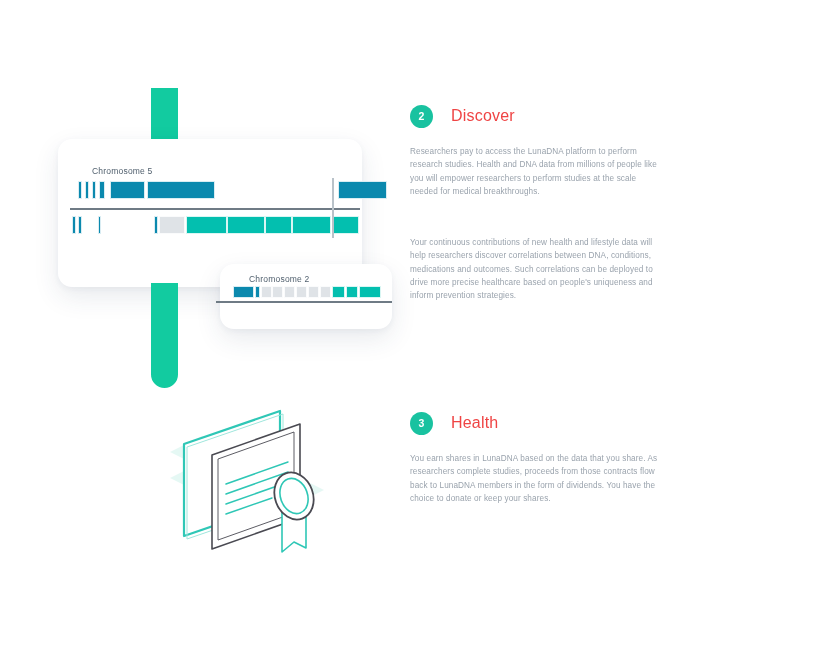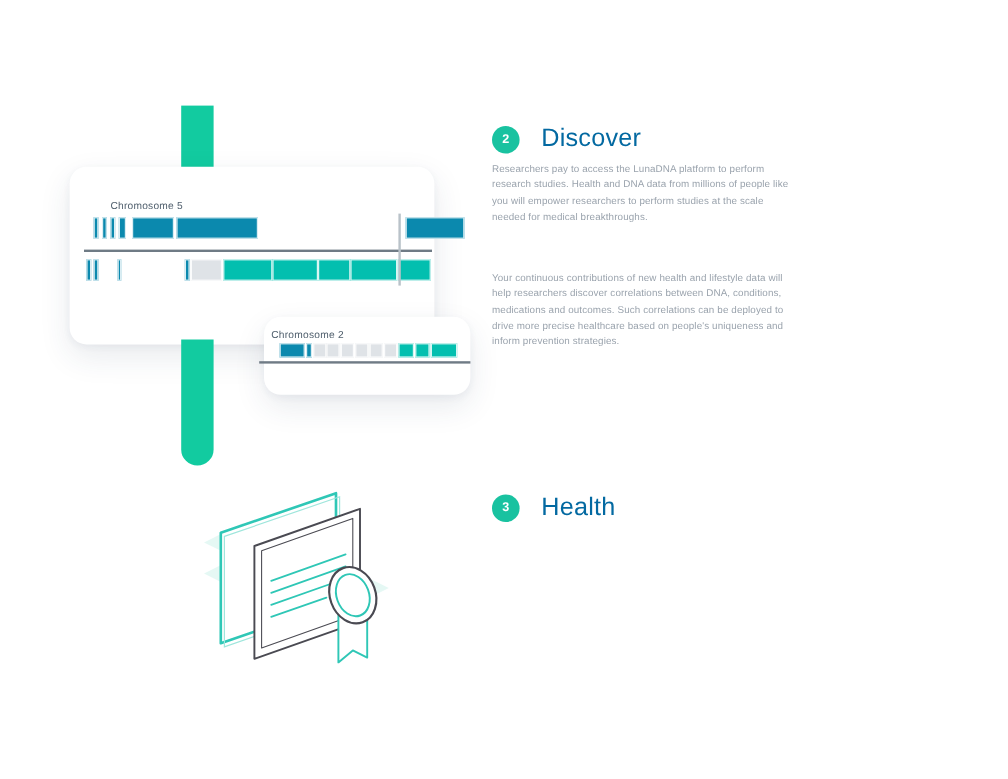--- a/index.html
+++ b/index.html
@@ -40,21 +40,21 @@
   }
 
   .chrom-title{
     position:absolute;
     font-size:8.5px;
     color:#51606e;
     letter-spacing:.2px;
     white-space:nowrap;
   }
   #chrom1-title{left:92px;top:166px;}
-  #chrom2-title{left:226px;top:274px;}
+  #chrom2-title{left:249px;top:274px;}
 
   .track{position:absolute;}
   #chrom1-row-top{left:78px;top:181px;width:280px;height:18px;}
   #chrom1-row-bottom{left:70px;top:216px;width:290px;height:18px;}
   #chrom2-row{left:233px;top:286px;width:148px;height:12px;}
 
   .seg{
     position:absolute;top:0;height:100%;
     box-sizing:border-box;
     border:1px solid rgba(255,255,255,0.85);
@@ -88,26 +88,26 @@
     width:23px;height:23px;border-radius:50%;
     background:#19C2A0;
     color:#ffffff;
     font-size:10.5px;
     font-weight:bold;
     display:flex;align-items:center;justify-content:center;
     flex:0 0 auto;
   }
   .step-title{
     margin-left:18px;
-    font-size:21px;
-    color:#0369a1;
+    font-size:16px;
+    color:#ef4444;
     letter-spacing:.2px;
   }
   .para{
-    margin-top:5px;
+    margin-top:16px;
     font-size:8.2px;
     line-height:1.62;
     color:#9aa3ad;
     letter-spacing:.1px;
   }
   .para.second{margin-top:38px;}
 </style>
 </head>
 <body>
 
@@ -206,15 +206,16 @@
     </div>
     <p class="para">Researchers pay to access the LunaDNA platform to perform research studies. Health and DNA data from millions of people like you will empower researchers to perform studies at the scale needed for medical breakthroughs.</p>
     <p class="para second">Your continuous contributions of new health and lifestyle data will help researchers discover correlations between DNA, conditions, medications and outcomes. Such correlations can be deployed to drive more precise healthcare based on people's uniqueness and inform prevention strategies.</p>
   </div>
 
   <div class="step" id="step-benefit">
     <div class="step-head">
       <div class="badge">3</div>
       <div class="step-title">Health</div>
     </div>
+    <p class="para">You earn shares in LunaDNA based on the data that you share. As researchers complete studies, proceeds from those contracts flow back to LunaDNA members in the form of dividends. You have the choice to donate or keep your shares.</p>
   </div>
 
 </div>
 
 </body></html>

